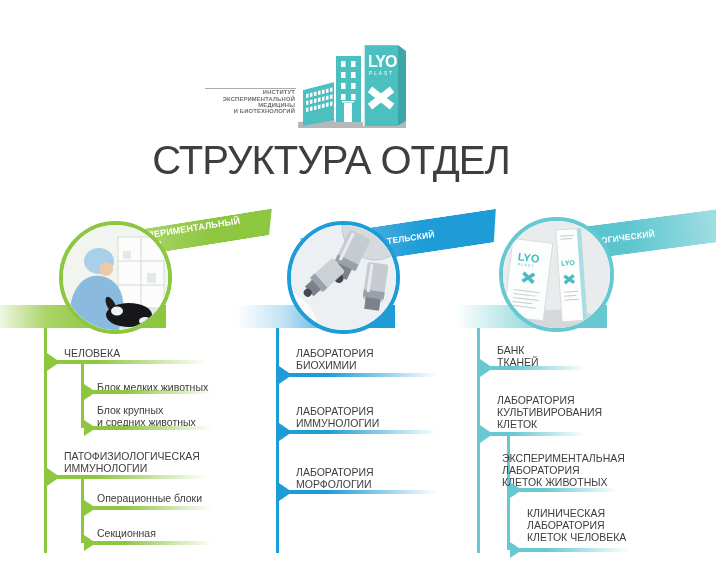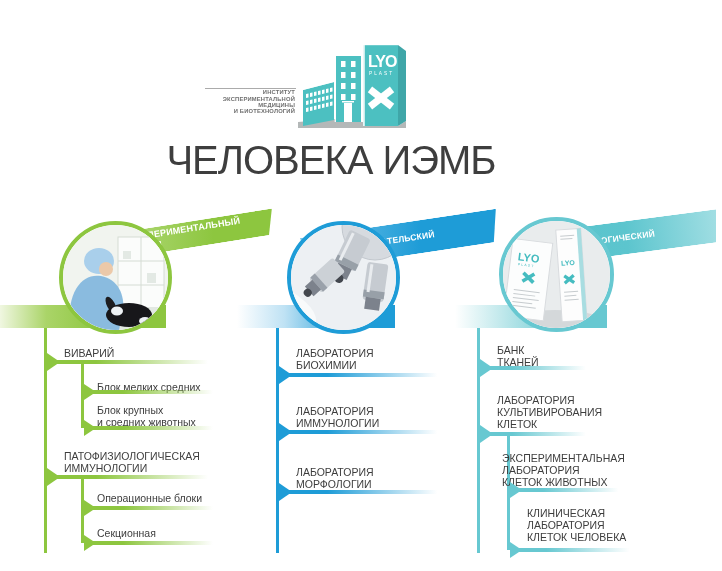--- a/index.html
+++ b/index.html
@@ -121,21 +121,21 @@
       <text x="74" y="27" font-size="16" font-weight="bold" fill="#ffffff" letter-spacing="-1" font-family="Liberation Sans, sans-serif">LYO</text>
       <text x="75" y="34.5" font-size="4.8" letter-spacing="2" fill="#ffffff" font-family="Liberation Sans, sans-serif">PLAST</text>
       <g transform="translate(87,58)">
         <rect x="-14" y="-3.5" width="28" height="7" fill="#ffffff" transform="rotate(38)"></rect>
         <rect x="-14" y="-3.5" width="28" height="7" fill="#ffffff" transform="rotate(-38)"></rect>
       </g>
     </g>
   </svg>
 
   
-  <div class="title">ЧЕЛОВЕКА ИЭМБ</div>
+  <div class="title">СТРУКТУРА ОТДЕЛ</div>
 
   
   <div class="col c0" style="--ac: #8dc63f;">
     <div class="bar"></div>
     <div class="banner">ЭКСПЕРИМЕНТАЛЬНЫЙ
 ОТДЕЛ</div>
     <div class="circle">
       <svg width="105" height="105" viewBox="0 0 105 105">
         <rect width="105" height="105" fill="#f1f4ef"></rect>
         <rect x="55" y="12" width="46" height="74" fill="#fbfcfb" stroke="#d5dcd4"></rect>
@@ -152,26 +152,26 @@
         <ellipse cx="66" cy="90" rx="23" ry="12" fill="#17171a"></ellipse>
         <ellipse cx="54" cy="86" rx="6" ry="4.5" fill="#eef2f5"></ellipse>
         <ellipse cx="82" cy="96" rx="6" ry="4" fill="#eef2f5"></ellipse>
       </svg>
     </div>
     <div class="vline" style="left:44px;top:328px;height:225px"></div>
     <div class="vline" style="left:81px;top:362px;height:66px"></div>
     <div class="vline" style="left:81px;top:477px;height:66px"></div>
 
     <div>
-      <div class="lab" style="left:64px;top:347px">ВИВАРИЙ</div>
+      <div class="lab" style="left:64px;top:347px">ЧЕЛОВЕКА</div>
       <div class="arw a1" style="left:47px;top:353px"></div>
       <div class="rule" style="left:47px;top:360px;width:175px"></div>
     </div>
     <div>
-      <div class="lab" style="left:97px;top:381px">Блок мелких средних</div>
+      <div class="lab" style="left:97px;top:381px">Блок мелких животных</div>
       <div class="arw a2" style="left:84px;top:384px"></div>
       <div class="rule" style="left:84px;top:390px;width:140px"></div>
     </div>
     <div>
       <div class="lab" style="left:97px;top:404px">Блок крупных
 и средних животных</div>
       <div class="arw a2" style="left:84px;top:420px"></div>
       <div class="rule" style="left:84px;top:426px;width:140px"></div>
     </div>
     <div>

